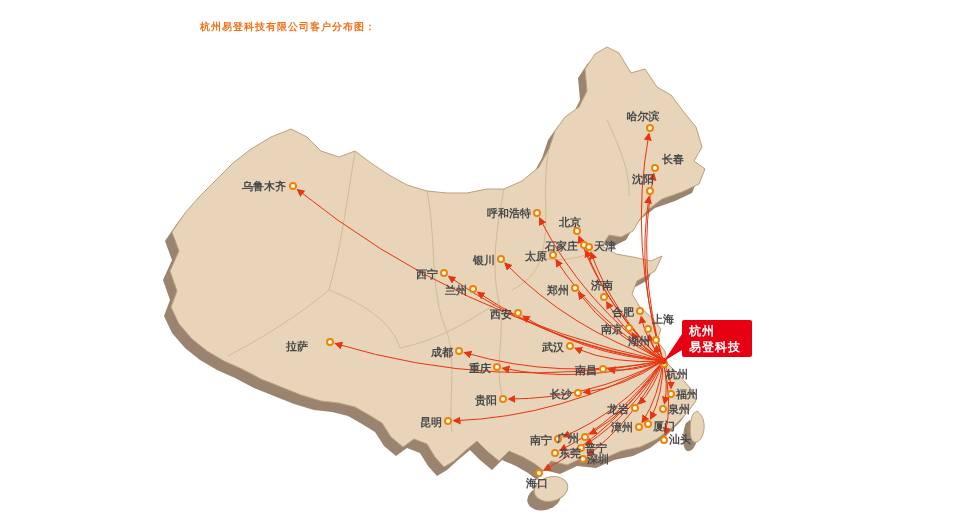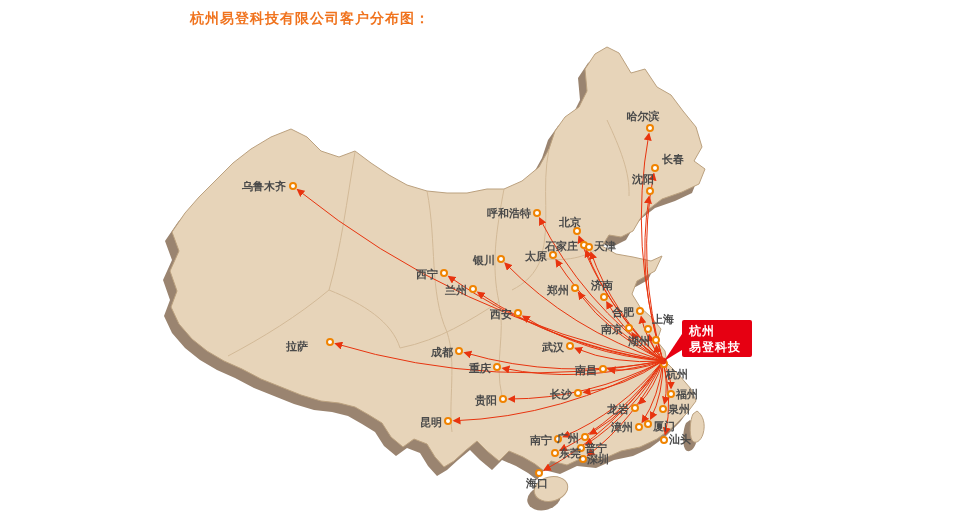--- a/index.html
+++ b/index.html
@@ -1,22 +1,22 @@
 <!DOCTYPE html>
 <html><head>
 <meta charset="utf-8">
 <style>
   html,body{margin:0;padding:0;background:#ffffff;}
   .stage{
     position:relative;width:960px;height:532px;background:#ffffff;overflow:hidden;
     font-family:"DejaVu Sans","Liberation Sans",sans-serif;
   }
   .page-title{
-    position:absolute;left:186px;top:6px;margin:4px;
-    font-size:14px;font-weight:bold;letter-spacing:1px;
+    position:absolute;left:186px;top:6px;margin:14px;
+    font-size:10px;font-weight:bold;letter-spacing:1px;
   }
   svg{position:absolute;left:0;top:0;}
   .city-label{font-size:11px;font-weight:600;}
   .hub-text{font-size:12px;font-weight:bold;letter-spacing:1px;}
 </style>
 </head>
 <body>
 
 <div class="stage">
 

